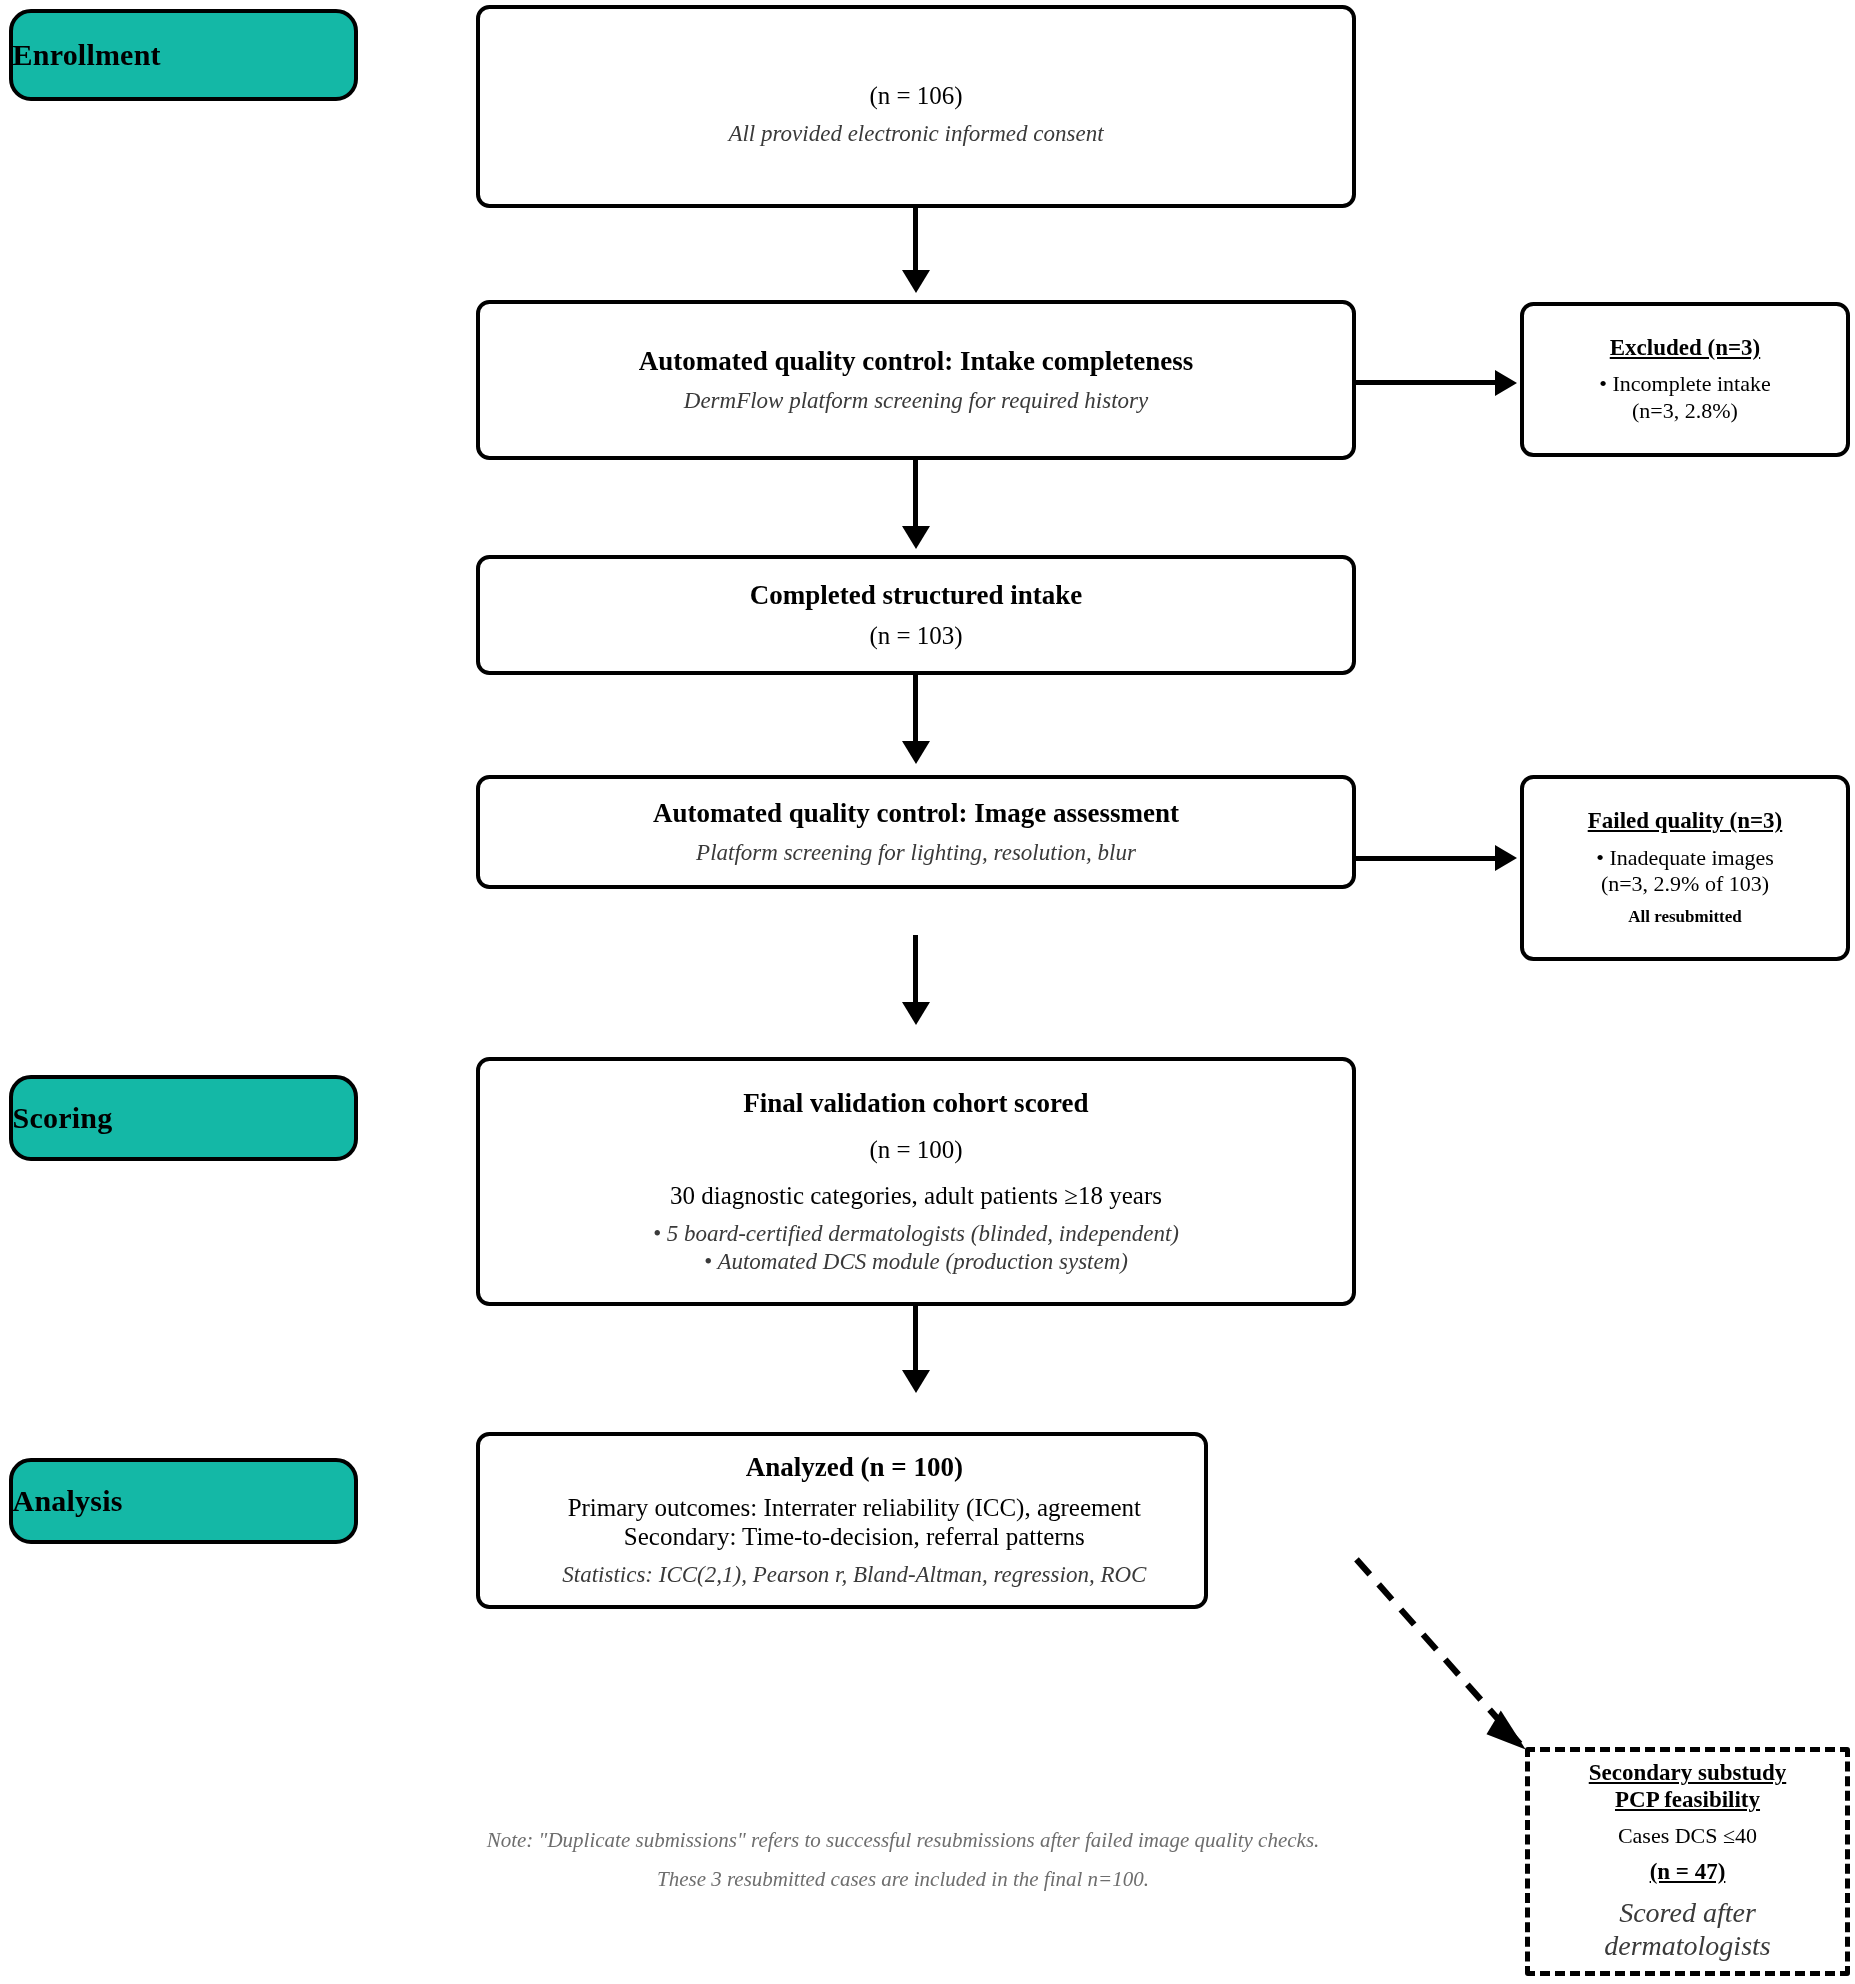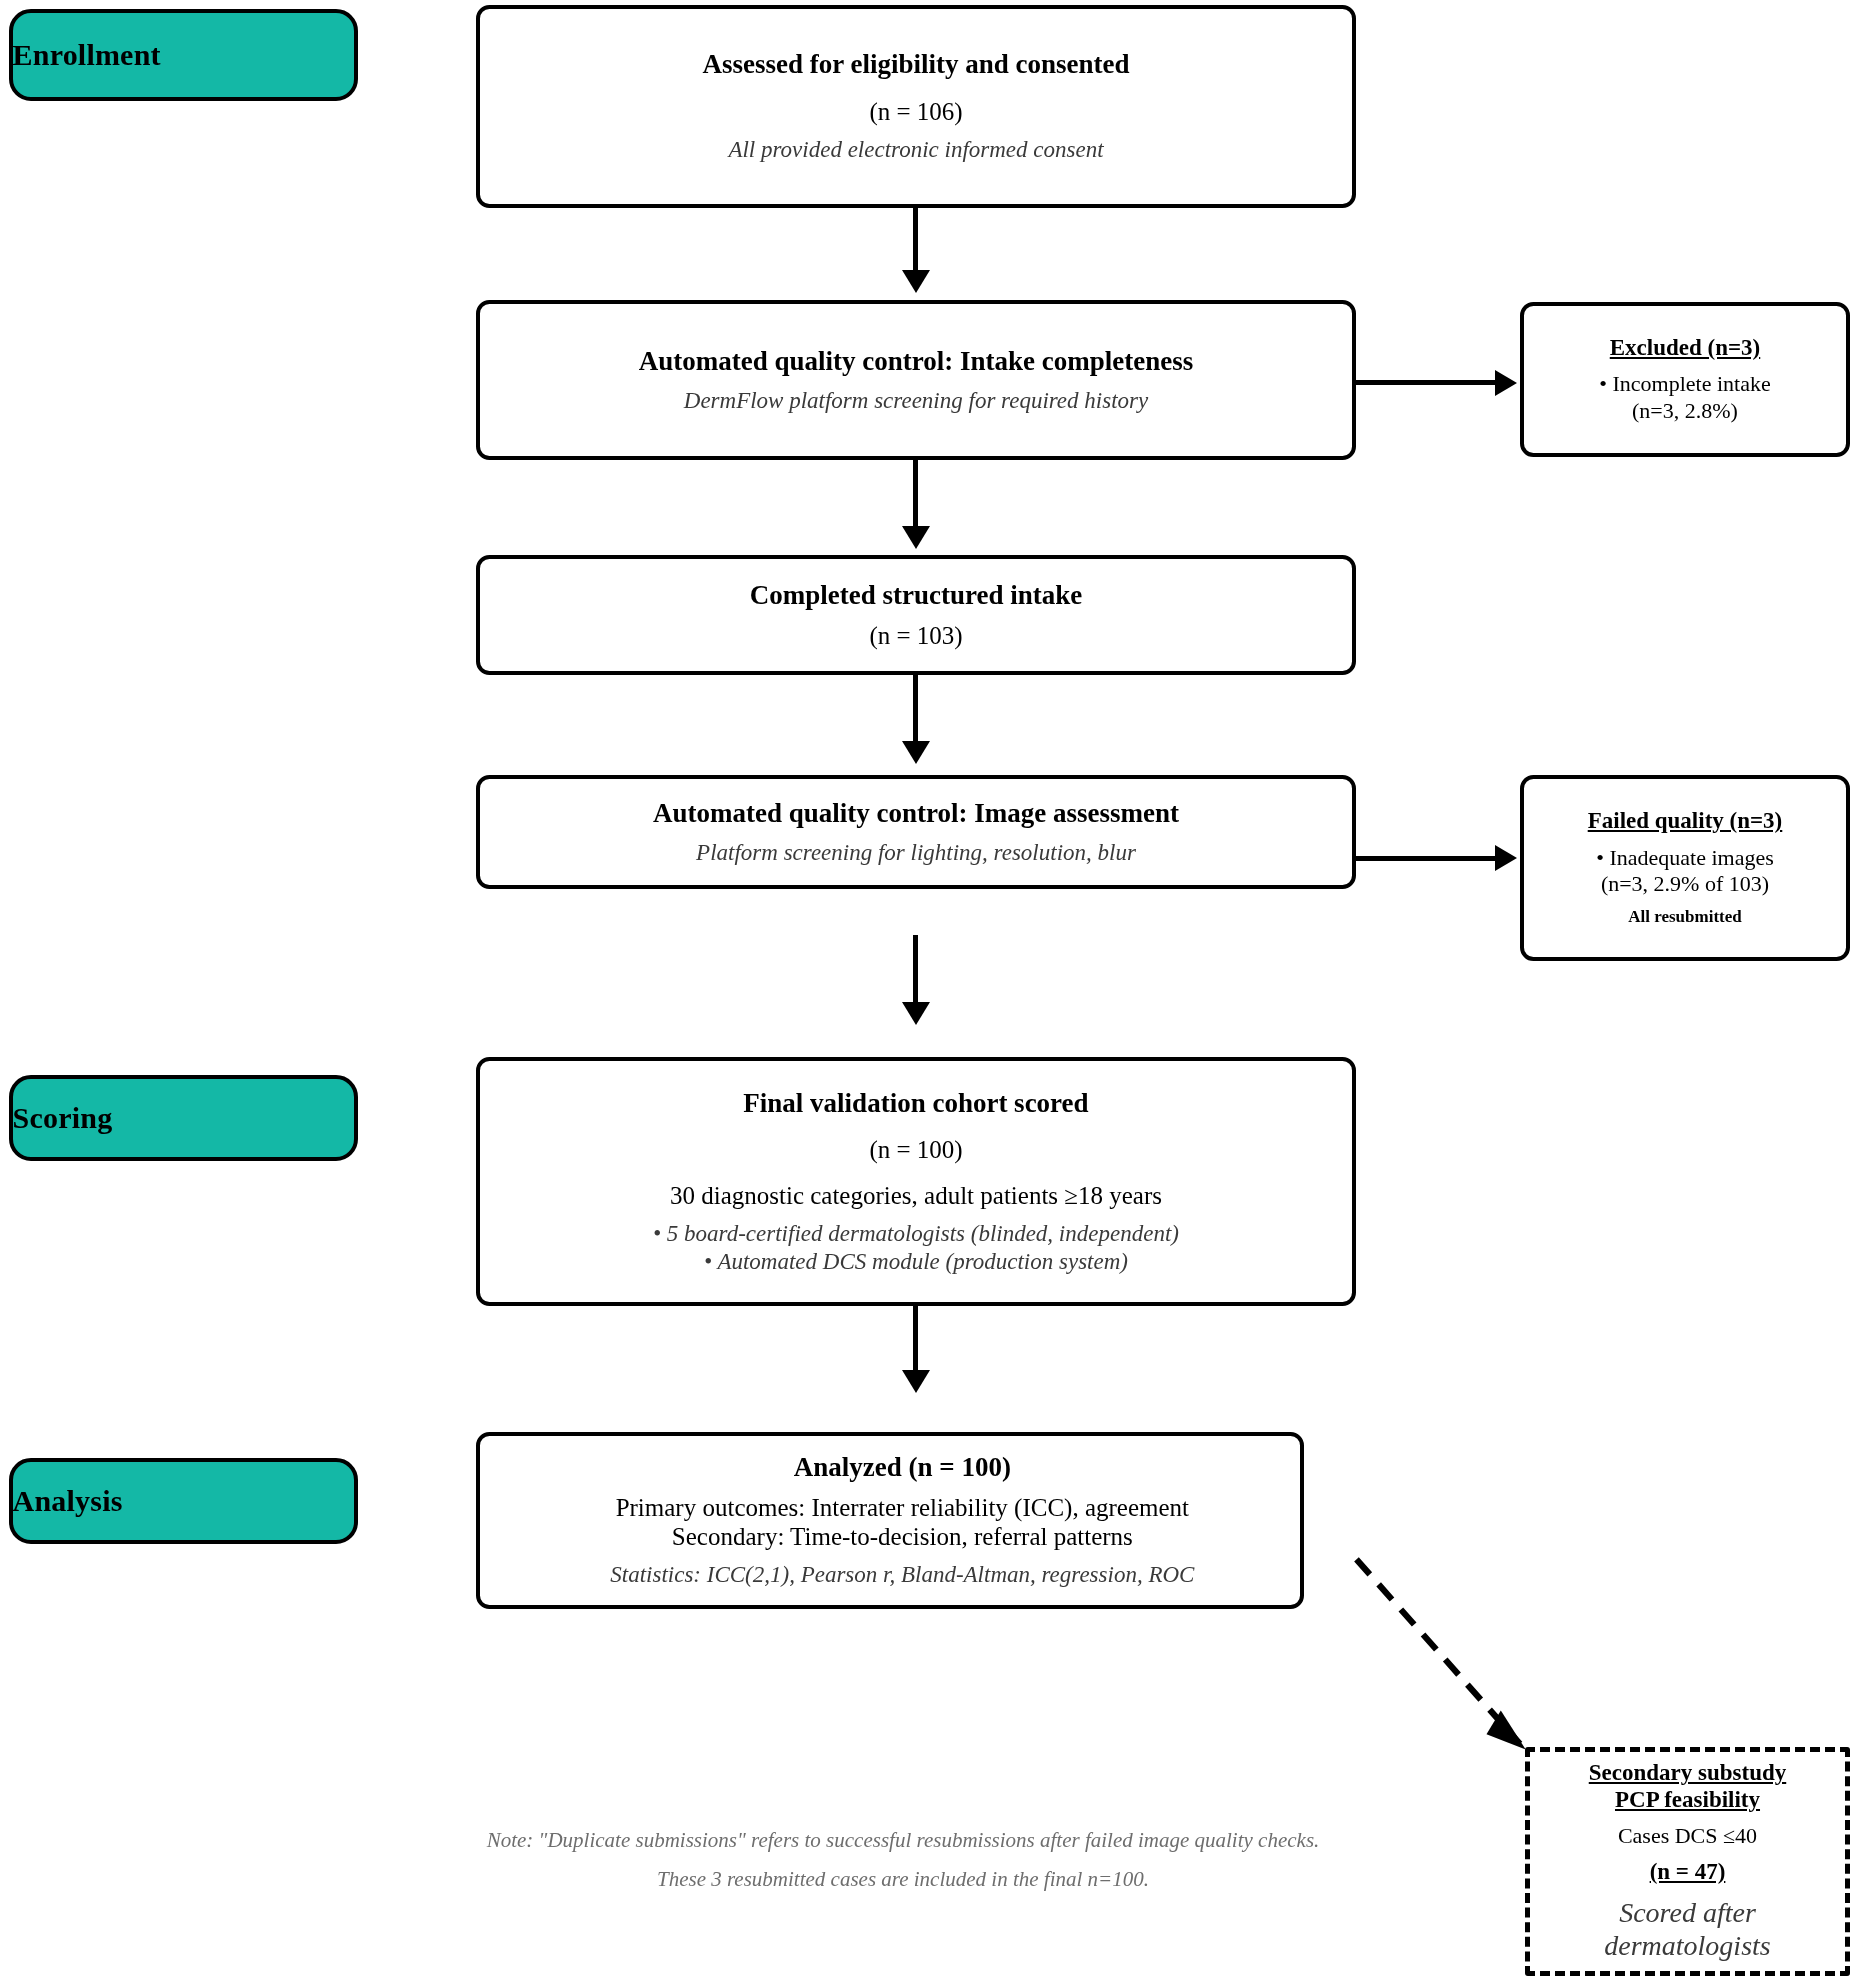--- a/index.html
+++ b/index.html
@@ -130,21 +130,20 @@
 
   <div class="stage-box" style="left:8.6px;top:1075px;width:349px;height:86px;">
     <span class="stage-label">Scoring</span>
   </div>
 
   <div class="stage-box" style="left:8.6px;top:1458px;width:349px;height:86px;">
     <span class="stage-label">Analysis</span>
   </div>
 
   <div class="node" style="left:476px;top:4.8px;width:880px;height:203px;">
-    <span class="ln title">Assessed for eligibility and consented</span>
     <div class="gap-m"></div>
     <span class="ln plain">(n = 106)</span>
     <div class="gap-s"></div>
     <span class="ln ital">All provided electronic informed consent</span>
   </div>
 
   <div class="node" style="left:476px;top:300px;width:880px;height:160px;">
     <span class="ln title">Automated quality control: Intake completeness</span>
     <div class="gap-s"></div>
     <span class="ln ital">DermFlow platform screening for required history</span>
@@ -182,21 +181,21 @@
     <span class="ln title">Final validation cohort scored</span>
     <div class="gap-m"></div>
     <span class="ln plain">(n = 100)</span>
     <div class="gap-m"></div>
     <span class="ln plain">30 diagnostic categories, adult patients ≥18 years</span>
     <div class="gap-s"></div>
     <span class="ln ital">• 5 board-certified dermatologists (blinded, independent)</span>
     <span class="ln ital">• Automated DCS module (production system)</span>
   </div>
 
-  <div class="node" style="left:476px;top:1432px;width:828px;height:177px;padding-left:41px;">
+  <div class="node" style="left:476px;top:1432px;width:732px;height:177px;padding-left:41px;">
     <span class="ln title">Analyzed (n = 100)</span>
     <div class="gap-s"></div>
     <span class="ln plain">Primary outcomes: Interrater reliability (ICC), agreement</span>
     <span class="ln plain">Secondary: Time-to-decision, referral patterns</span>
     <div class="gap-s"></div>
     <span class="ln ital">Statistics: ICC(2,1), Pearson r, Bland-Altman, regression, ROC</span>
   </div>
 
   <div class="node dashed" style="left:1525px;top:1747px;width:325px;height:229px;padding:4.8px 5.7px;">
     <span class="ln title-sm">Secondary substudy</span>

